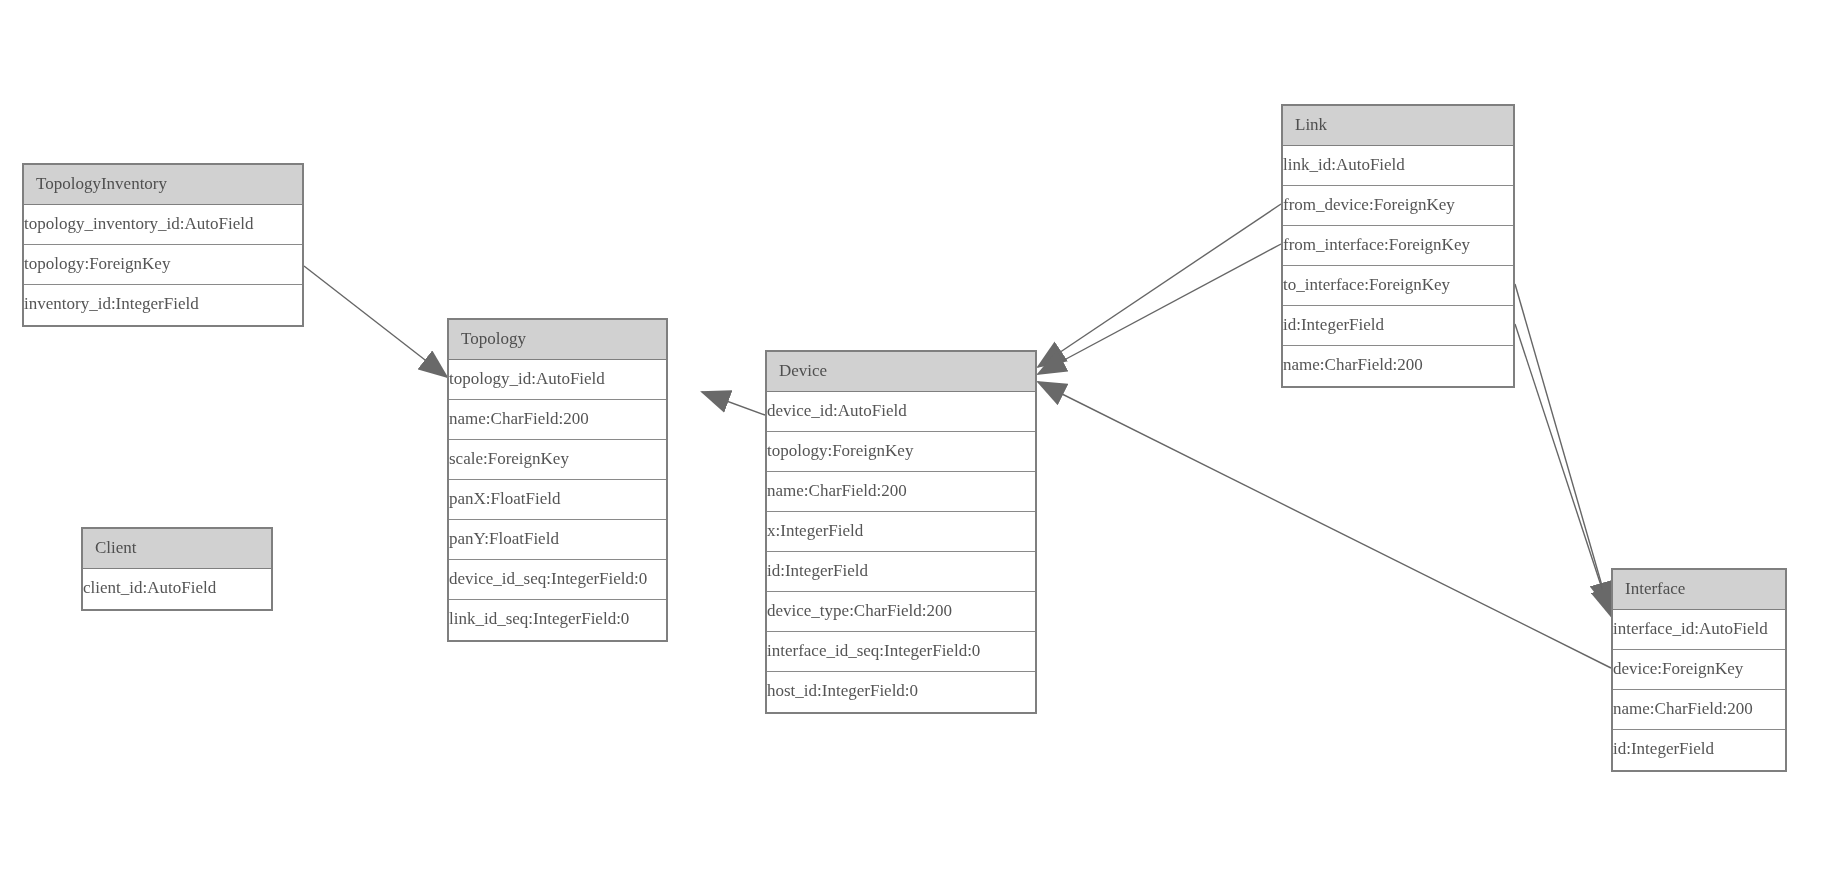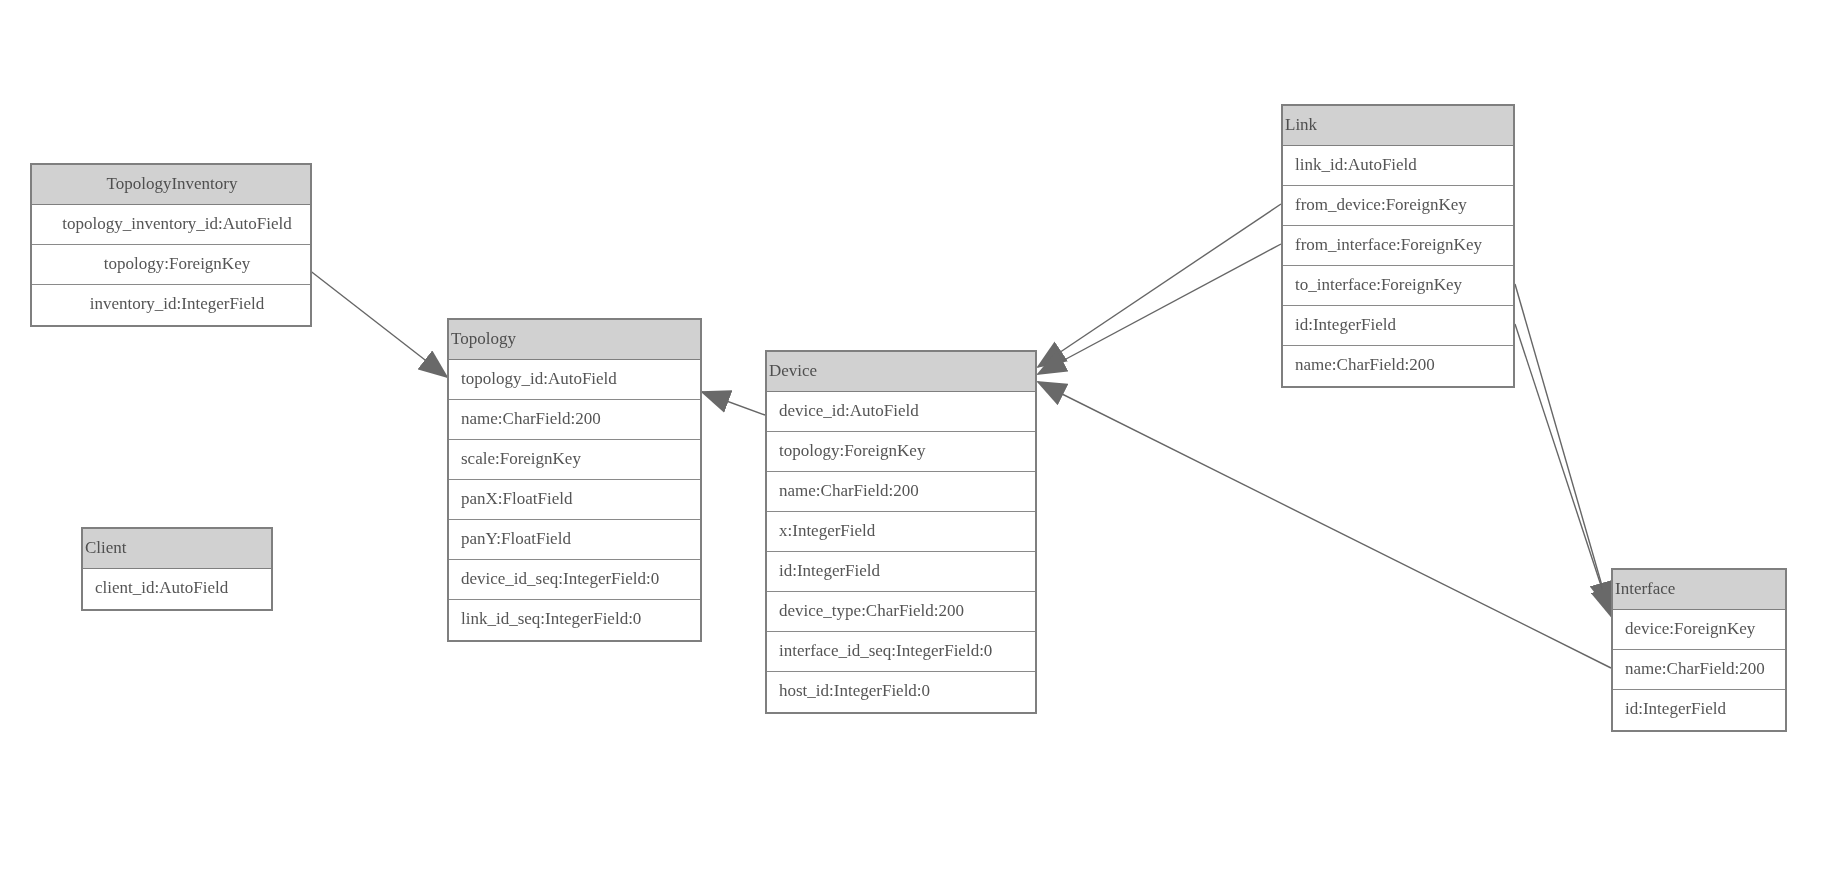--- a/index.html
+++ b/index.html
@@ -26,45 +26,45 @@
   .entity {
     position: absolute;
     box-sizing: border-box;
     border: 2px solid #7f7f7f;
     background: #ffffff;
   }
   .entity-header {
     box-sizing: border-box;
     height: 40px;
     line-height: 38px;
-    padding-left: 2px;
+    padding-left: 12px;
     background: #d1d1d1;
     color: #4f4f4f;
     font-size: 17px;
     border-bottom: 1px solid #7f7f7f;
     white-space: nowrap;
     overflow: hidden;
   }
   .entity-row {
     box-sizing: border-box;
     height: 40px;
     line-height: 38px;
-    padding-left: 12px;
+    padding-left: 0;
     background: #ffffff;
     color: #555555;
     font-size: 17px;
     border-bottom: 1px solid #8a8a8a;
     white-space: nowrap;
     overflow: hidden;
   }
   .entity-row:last-child { border-bottom: none; }
 
   
-  .e-topology-inventory { left: 30px;  top: 163px; width: 282px; text-align: center; }
-  .e-topology           { left: 447px; top: 318px; width: 255px; }
+  .e-topology-inventory { left: 22px;  top: 163px; width: 282px; }
+  .e-topology           { left: 447px; top: 318px; width: 221px; }
   .e-client             { left: 81px;  top: 527px; width: 192px; }
   .e-device             { left: 765px; top: 315px; width: 272px; margin-top: 35px; }
   .e-link               { left: 1281px;top: 104px; width: 234px; }
   .e-interface          { left: 1611px;top: 568px; width: 176px; }
 </style>
 </head>
 <body>
 
 <div class="canvas">
 
@@ -123,18 +123,19 @@
     <div class="entity-row">link_id:AutoField</div>
     <div class="entity-row">from_device:ForeignKey</div>
     <div class="entity-row">from_interface:ForeignKey</div>
     <div class="entity-row">to_interface:ForeignKey</div>
     <div class="entity-row">id:IntegerField</div>
     <div class="entity-row">name:CharField:200</div>
   </div>
 
   <div class="entity e-interface">
     <div class="entity-header">Interface</div>
+    <div class="entity-row">interface_id:AutoField</div>
     <div class="entity-row">device:ForeignKey</div>
     <div class="entity-row">name:CharField:200</div>
     <div class="entity-row">id:IntegerField</div>
   </div>
 
 </div>
 
 </body></html>

